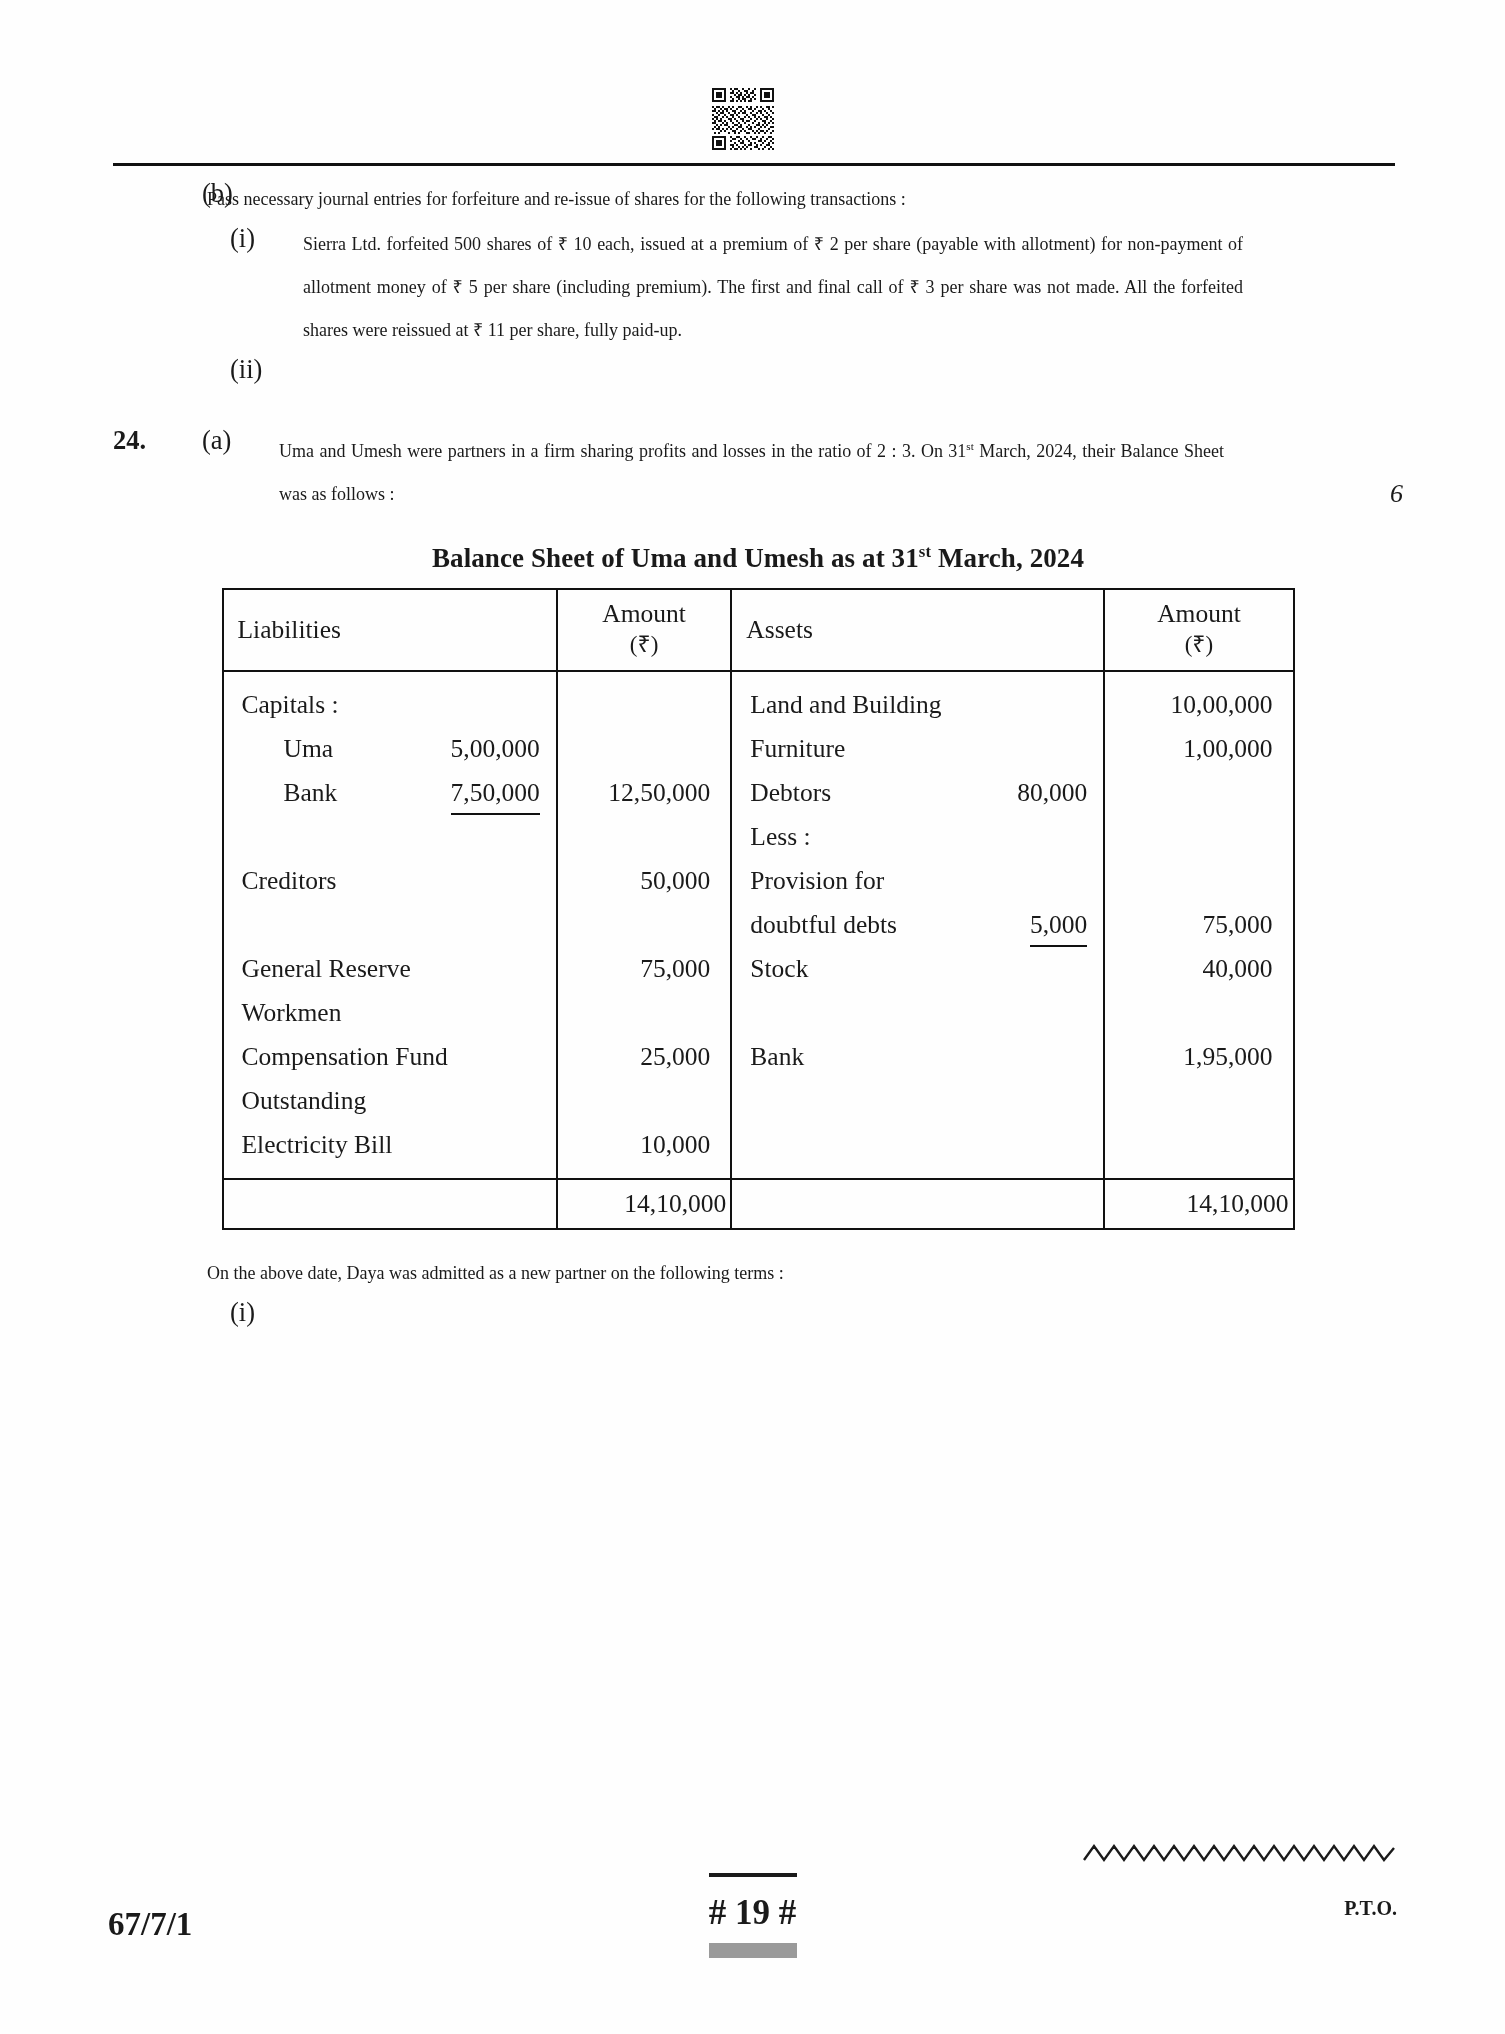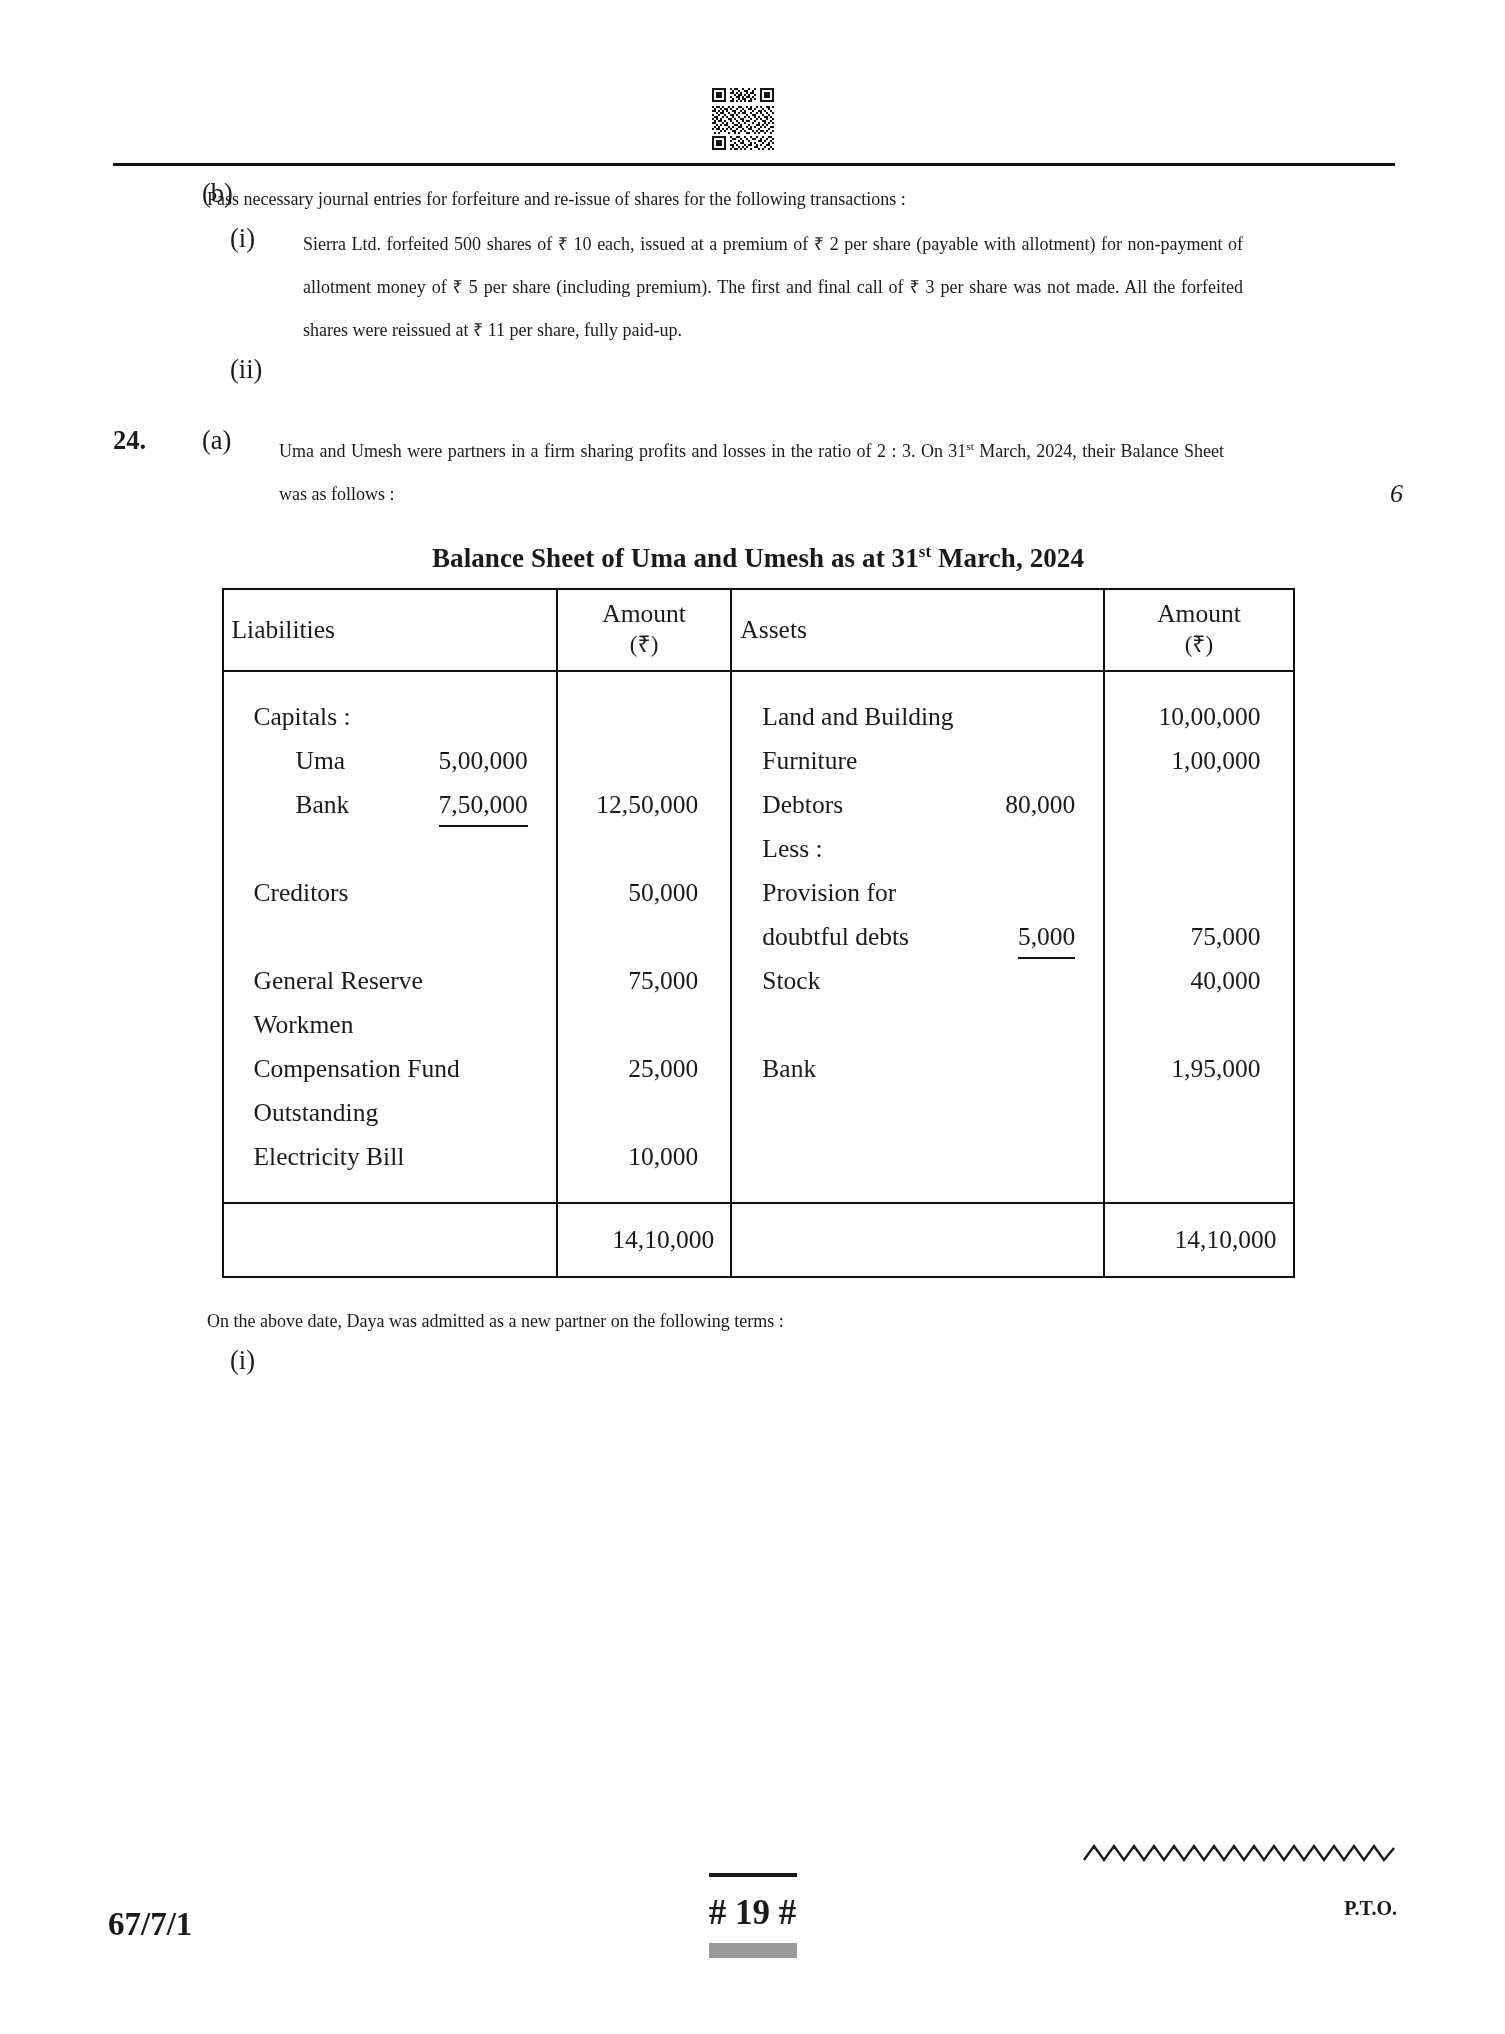--- a/index.html
+++ b/index.html
@@ -112,31 +112,31 @@
 
   table.bs {
     border-collapse: collapse;
     margin: 14px auto 0 auto;
     width: 1073px;
     font-size: 25.5px;
     table-layout: fixed;
   }
   table.bs td {
     border: 2px solid #111;
-    padding: 16px;
+    padding: 4px;
     vertical-align: top;
   }
   table.bs .hd {
     text-align: center;
     padding: 8px 4px 10px 4px;
     line-height: 31px;
   }
   table.bs .hd-left {
     text-align: left;
-    padding-left: 8px;
+    padding-left: 14px;
     vertical-align: middle;
   }
   .rupee-small { font-size: 23px; }
 
   
   .cellpad { padding: 7px 12px 7px 14px; }
   .cellpad-r { padding: 7px 16px 7px 8px; text-align: right; }
 
   .lineitem {
     display: flex;

